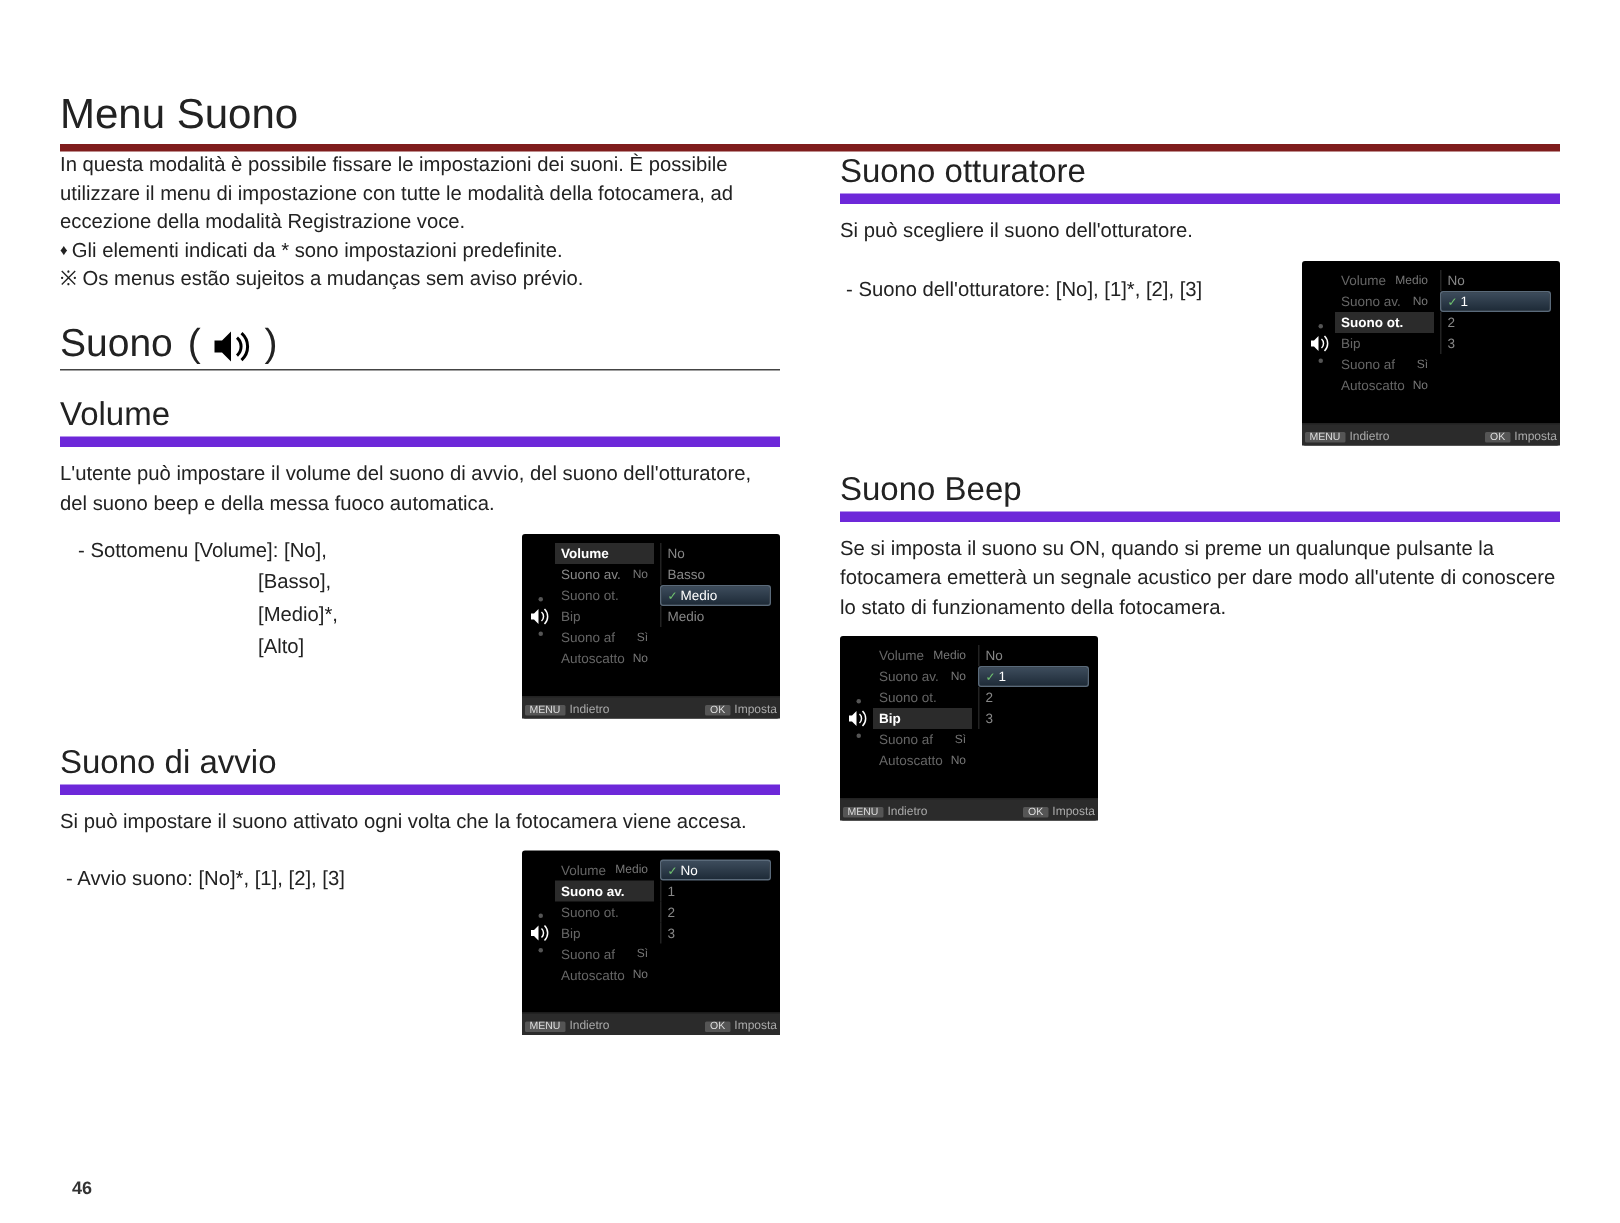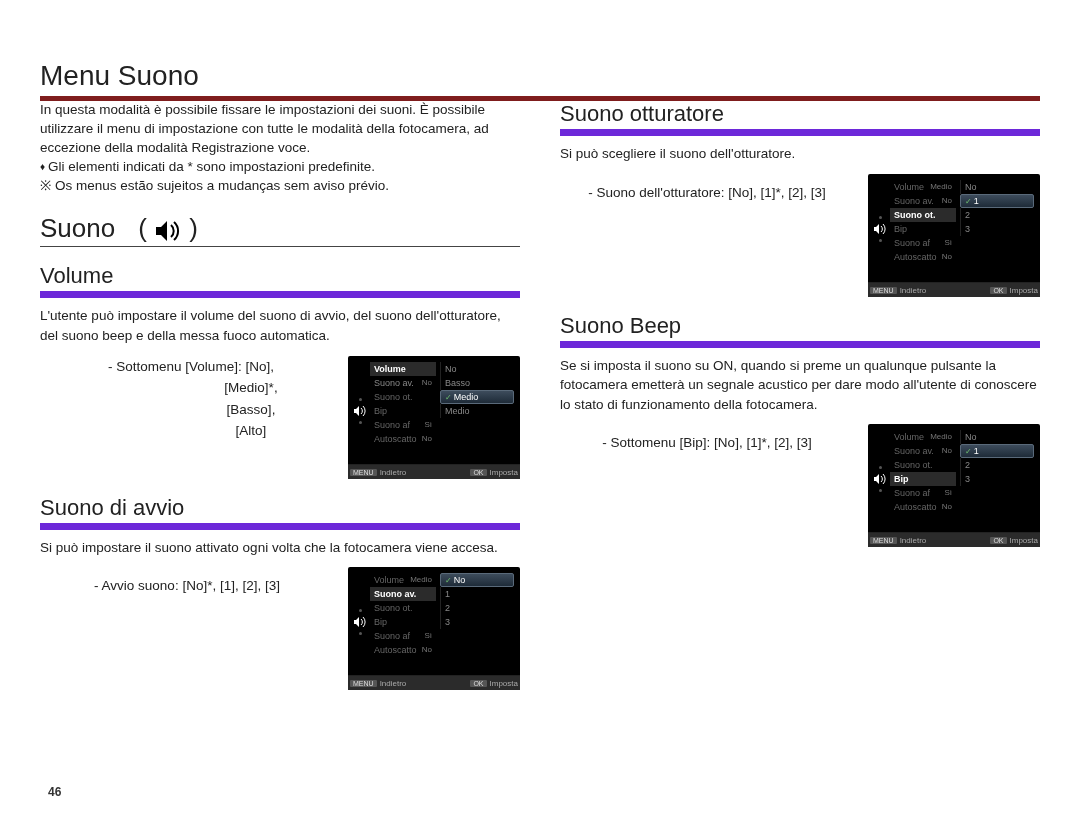--- a/index.html
+++ b/index.html
@@ -28,35 +28,35 @@
   .intro .note::before { content: "\203B  "; }
   h2.section-title {
     font-size: 26px;
     font-weight: normal;
     border-bottom: 1px solid #444;
     padding-bottom: 2px;
     margin-bottom: 10px;
     margin-top: 16px;
     display: flex;
     align-items: center;
-    gap: 23px;
+    gap: 10px;
   }
   h3.sub-title {
     font-size: 22px;
     font-weight: normal;
     border-bottom: 7px solid #6d28d9;
     padding-bottom: 2px;
     margin-top: 16px;
     margin-bottom: 8px;
   }
   .body-text { font-size: 13.5px; line-height: 1.45; }
   .submenu-line { font-size: 13.5px; line-height: 1.6; margin-top: 8px; padding-left: 12px; text-indent: -8px; }
   .submenu-line::before { content: "- "; }
   .row-with-screen { display: flex; gap: 18px; align-items: flex-start; margin-top: 10px; }
-  .row-with-screen .left { flex: 1; text-align: center; }
+  .row-with-screen .left { flex: 1; }
   .row-with-screen .submenu-block { font-size: 13.5px; line-height: 1.6; padding-left: 12px; }
   .row-with-screen .submenu-block .first::before { content: "- "; }
 
   
   .sound-icon {
     display: inline-block;
     width: 28px; height: 24px;
     vertical-align: middle;
   }
 
@@ -161,22 +161,22 @@
         </span>
       )</span>
     </h2>
 
     <h3 class="sub-title">Volume</h3>
     <div class="body-text">L'utente può impostare il volume del suono di avvio, del suono dell'otturatore, del suono beep e della messa fuoco automatica.</div>
     <div class="row-with-screen">
       <div class="left">
         <div class="submenu-block">
           <div class="first"><span>Sottomenu [Volume]:</span> <span>[No]</span>,</div>
+          <div style="padding-left:120px"><span>[Basso]</span>,</div>
           <div style="padding-left:120px"><span>[Medio]*</span>,</div>
-          <div style="padding-left:120px"><span>[Basso]</span>,</div>
           <div style="padding-left:120px"><span>[Alto]</span></div>
         </div>
       </div>
       <div class="lcd">
         <div class="lcd-body">
           <div class="lcd-left">
             <span class="dot"></span>
             <span class="spk">
                 <svg viewBox="0 0 14 12">
                   <path d="M1 4h2l3-3v10l-3-3H1z" fill="#fff"></path>
@@ -285,23 +285,20 @@
         <div class="lcd-footer">
           <span><span class="tag">MENU</span><span>Indietro</span></span>
           <span><span class="tag">OK</span><span>Imposta</span></span>
         </div>
       </div>
     </div>
 
     <h3 class="sub-title" style="">Suono Beep</h3>
     <div class="body-text">Se si imposta il suono su ON, quando si preme un qualunque pulsante la fotocamera emetterà un segnale acustico per dare modo all'utente di conoscere lo stato di funzionamento della fotocamera.</div>
     <div class="row-with-screen">
-      <div class="left">
-        <div class="submenu-line">Sottomenu [Bip]: [No], [1]*, [2], [3]</div>
-      </div>
       <div class="lcd">
         <div class="lcd-body">
           <div class="lcd-left">
             <span class="dot"></span>
             <span class="spk">
                 <svg viewBox="0 0 14 12">
                   <path d="M1 4h2l3-3v10l-3-3H1z" fill="#fff"></path>
                   <path d="M8 3a4 4 0 0 1 0 6M10 1a7 7 0 0 1 0 10" stroke="#fff" stroke-width="1" fill="none"></path>
                 </svg>
               </span>

